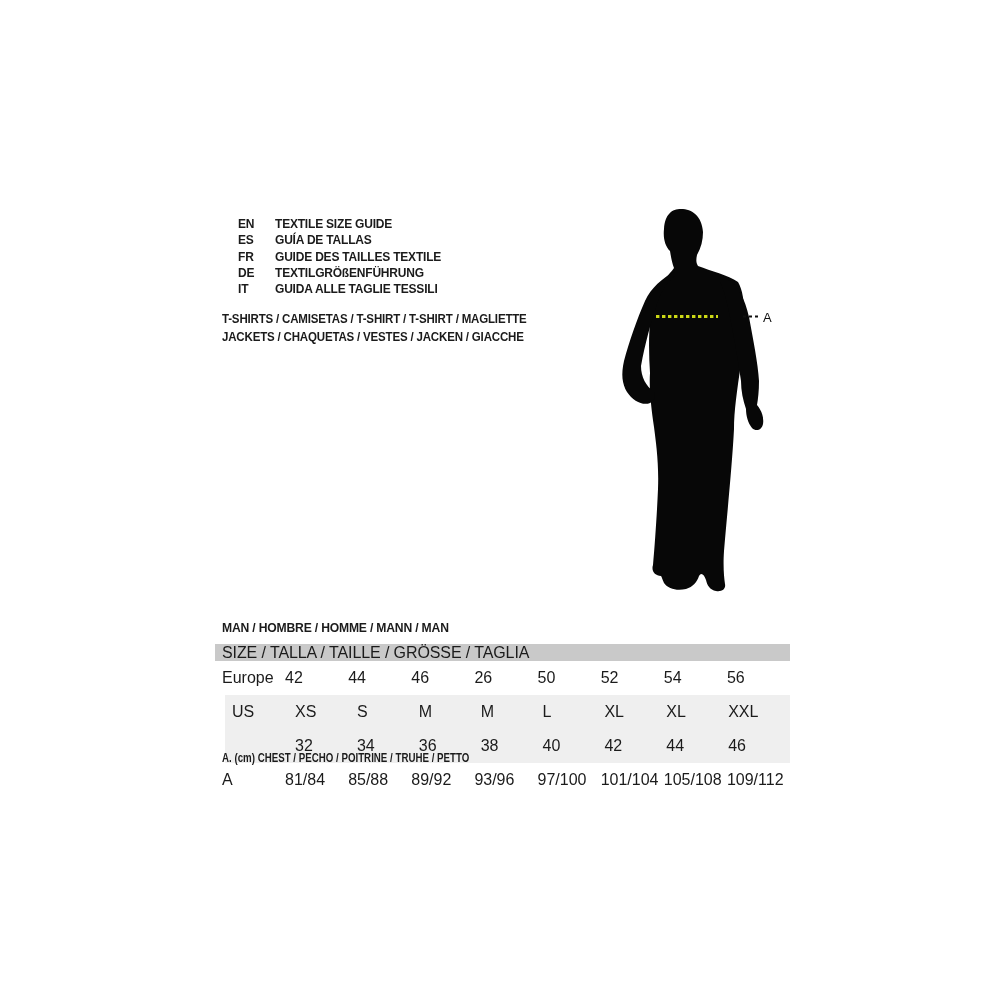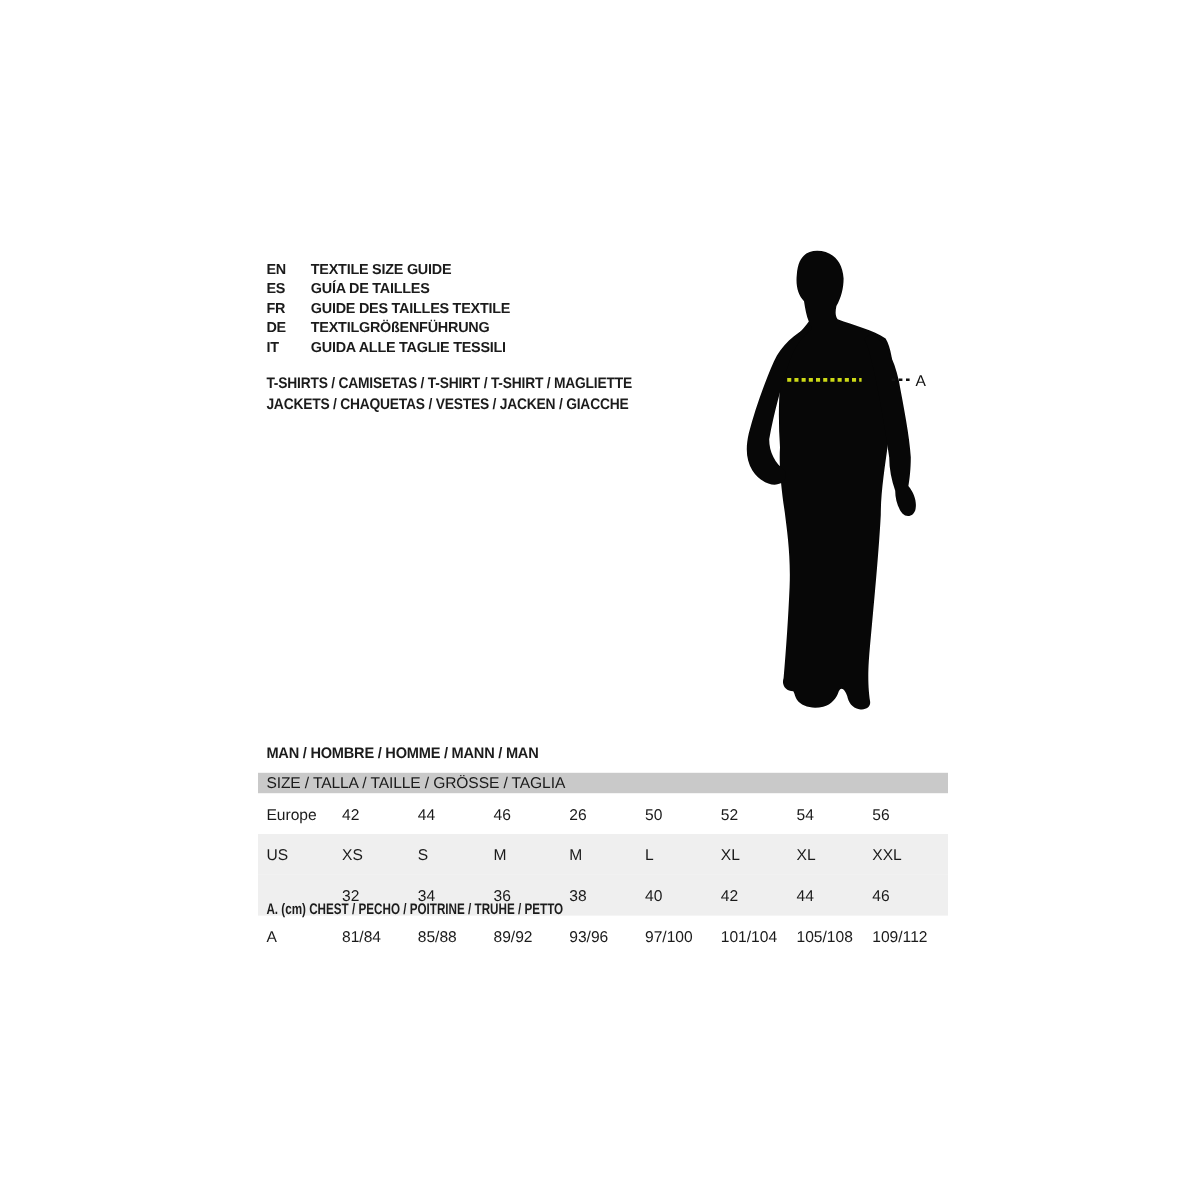--- a/index.html
+++ b/index.html
@@ -4,56 +4,56 @@
 <style>
   html,body{margin:0;padding:0;background:#fff;}
   .canvas{
     position:relative;width:1000px;height:1000px;background:#fff;overflow:hidden;
     font-family:"Liberation Sans","DejaVu Sans",sans-serif;
     color:var(--text,#1b1b1b);
   }
   
   .lang-block{position:absolute;left:222px;top:216px;}
   .lang-row{display:flex;height:16.3px;align-items:center;font-size:12px;font-weight:600;letter-spacing:-0.2px;}
-  .lang-code{width:37px;flex:0 0 37px;}
+  .lang-code{width:37px;flex:0 0 37px;margin-left:16px;}
   .lang-label{white-space:nowrap;}
   
   .category-block{position:absolute;left:222px;top:310px;transform:scaleX(.90);transform-origin:0 0;}
   .category-line{font-size:12.8px;font-weight:700;line-height:18px;white-space:nowrap;letter-spacing:-0.2px;}
   
   .figure{position:absolute;left:612px;top:205px;width:160px;height:400px;}
   .sil{fill:var(--silhouette,#070707);}
   .chest-dots-body{stroke:var(--chest-line,#ccd916);stroke-width:3.2;stroke-dasharray:3.4 2.6;}
   .chest-dots-out{stroke:#101010;stroke-width:2;stroke-dasharray:3 3;}
   .chest-label{font-family:"Liberation Sans","DejaVu Sans",sans-serif;font-size:13px;fill:#101010;}
   
   .section-title{position:absolute;left:222px;top:620px;font-size:12.8px;font-weight:700;white-space:nowrap;transform:scaleX(.95);transform-origin:0 0;letter-spacing:-0.2px;}
   
-  .size-table{position:absolute;left:215px;top:644px;width:575px;font-size:13px;}
+  .size-table{position:absolute;left:215px;top:644px;width:575px;font-size:16px;}
   .thead{height:17px;line-height:17px;background:var(--header-band,#c9c9c9);padding-left:7px;box-sizing:border-box;font-weight:500;letter-spacing:-0.1px;}
   .trow{display:grid;grid-template-columns:70px repeat(8,1fr);height:34px;align-items:center;}
-  .trow.r-alt{background:var(--alt-band,#efefef);}
+  .trow.r-alt{background:var(--alt-band,#efefef);margin-left:10px;}
   .tlabel{padding-left:7px;white-space:nowrap;}
   .tcell{text-align:left;white-space:nowrap;}
   
   .footnote{position:absolute;left:222px;top:750px;font-size:12.8px;font-weight:700;white-space:nowrap;transform:scaleX(.76);transform-origin:0 0;}
 </style>
 </head>
 <body>
 
 <div class="canvas" style="--text: #1b1b1b; --silhouette: #070707; --chest-line: #ccd916; --header-band: #c9c9c9; --alt-band: #efefef;">
 
   <div class="lang-block">
     <div class="lang-row">
       <span class="lang-code">EN</span>
       <span class="lang-label">TEXTILE SIZE GUIDE</span>
     </div>
     <div class="lang-row">
       <span class="lang-code">ES</span>
-      <span class="lang-label">GUÍA DE TAILLES</span>
+      <span class="lang-label">GUÍA DE TALLAS</span>
     </div>
     <div class="lang-row">
       <span class="lang-code">FR</span>
       <span class="lang-label">GUIDE DES TAILLES TEXTILE</span>
     </div>
     <div class="lang-row">
       <span class="lang-code">DE</span>
       <span class="lang-label">TEXTILGRÖßENFÜHRUNG</span>
     </div>
     <div class="lang-row">

